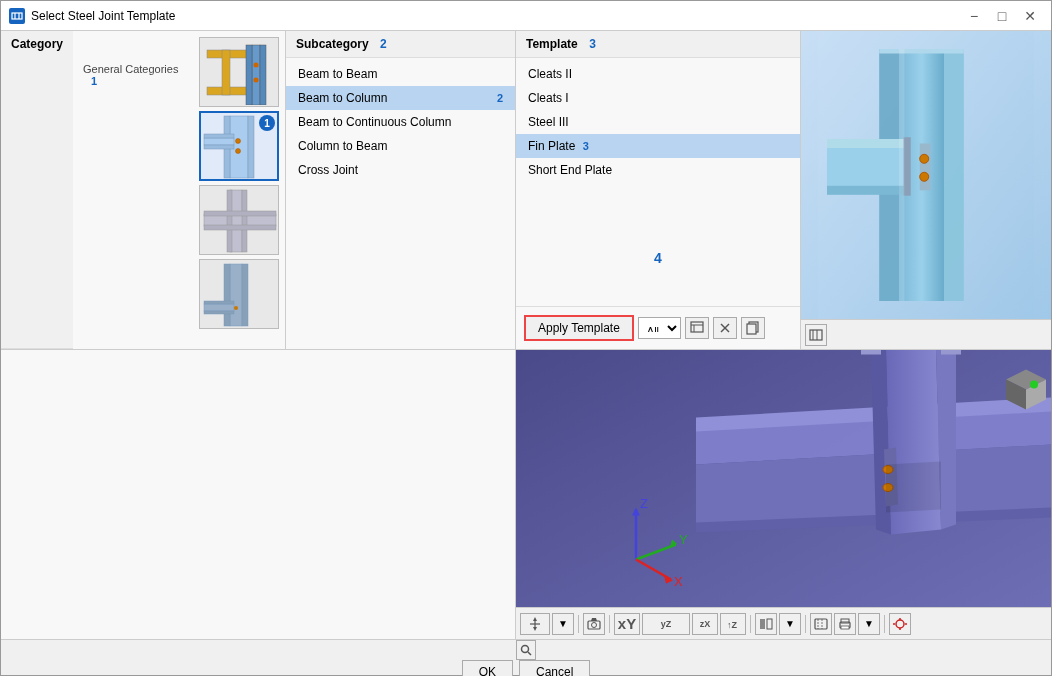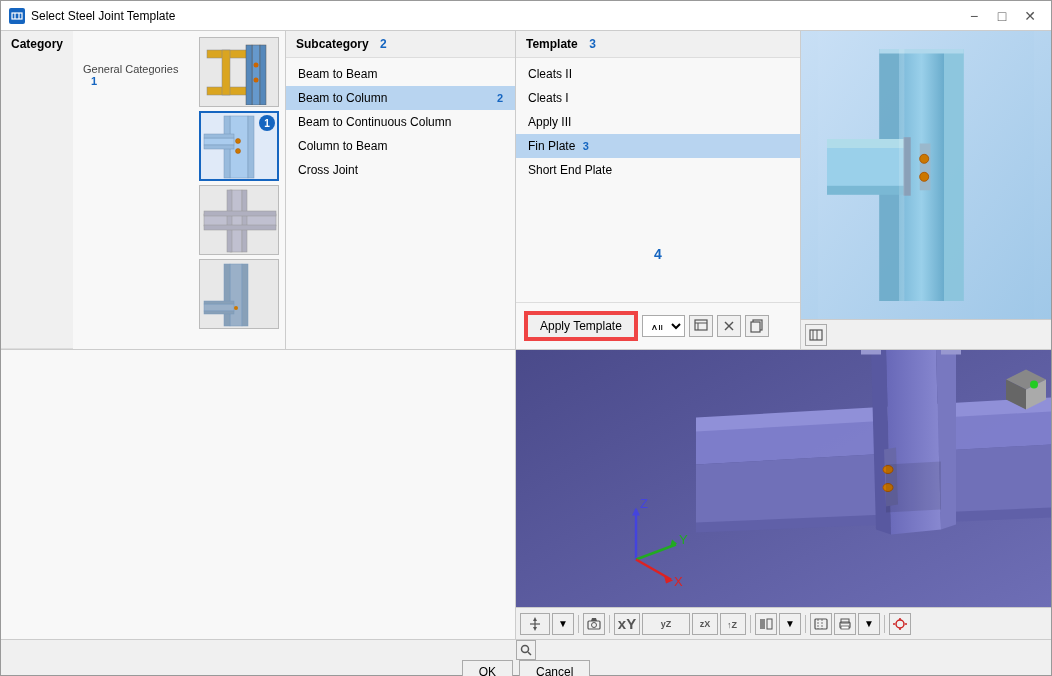--- a/index.html
+++ b/index.html
@@ -183,21 +183,21 @@
       background: #b8d4f0;
     }
     .apply-section {
       padding: 8px;
       display: flex;
       align-items: center;
       gap: 4px;
       border-top: 1px solid #ddd;
     }
     .apply-btn {
-      border: 4px solid #ef4444;
+      border: 2px solid #ef4444;
       background: #f0f0f0;
       padding: 4px 12px;
       cursor: pointer;
       font-size: 12px;
       color: #000;
       font-weight: normal;
     }
     .dropdown-small {
       border: 1px solid #aaa;
       background: white;
@@ -419,21 +419,21 @@
     </div>
 
     <div class="panel-template">
       <div class="panel-header">
         <span>Template</span>
         <span class="step-badge-inline" style="margin-left:8px;">3</span>
       </div>
       <ul class="template-list">
         <li>Cleats II</li>
         <li>Cleats I</li>
-        <li>Apply III</li>
+        <li>Steel III</li>
         <li class="selected">
           Fin Plate
           <span style="color:#1565c0; font-weight:bold; font-size:11px; margin-left:4px;">3</span>
         </li>
         <li>Short End Plate</li>
       </ul>
 
       <div style="flex:1; display:flex; align-items:flex-end; padding-bottom: 40px; justify-content:center;">
         <span style="color:#1565c0; font-weight:bold; font-size:14px;">4</span>
       </div>

